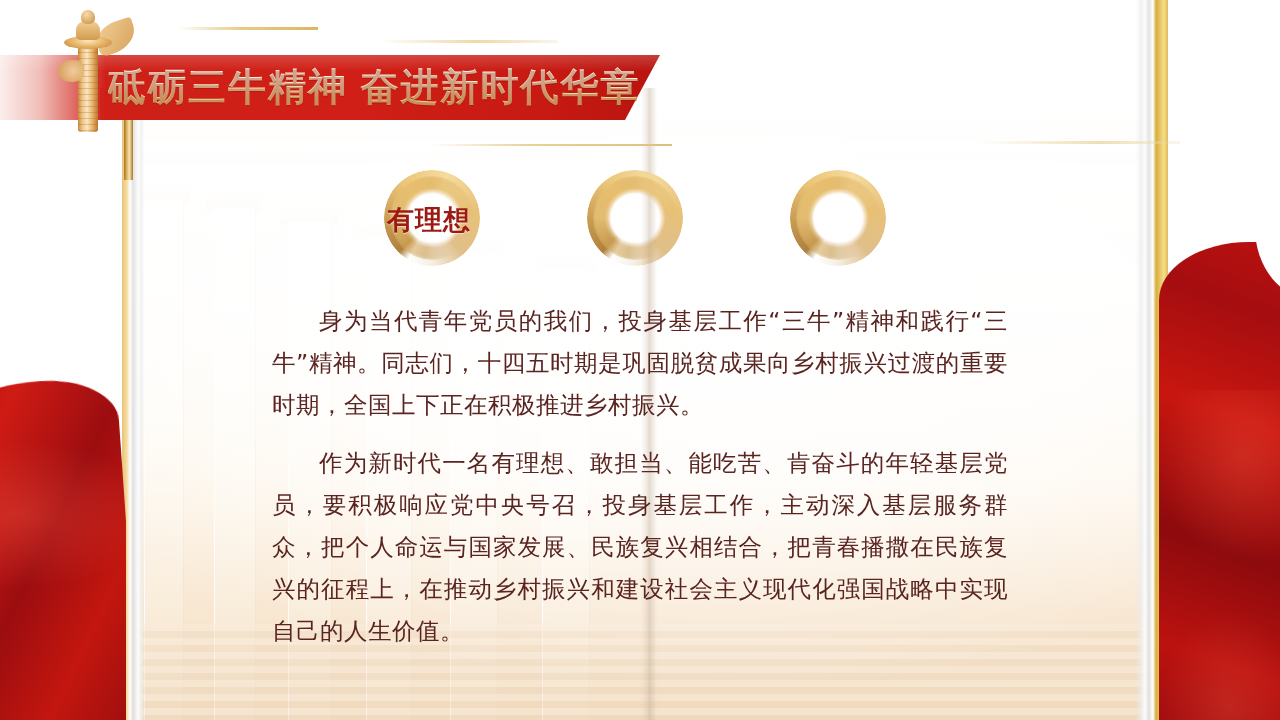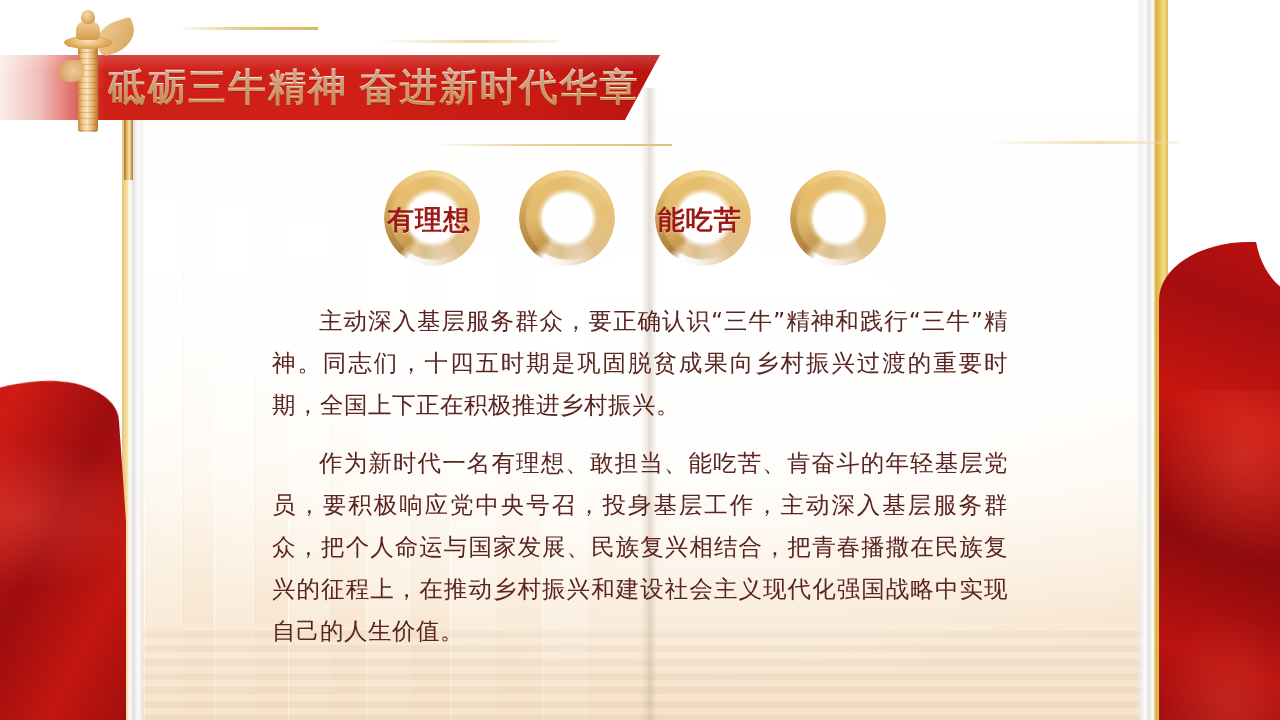--- a/index.html
+++ b/index.html
@@ -193,21 +193,21 @@
       #b91410 100%);
     clip-path:polygon(0 0, 660px 0, 625px 100%, 0 100%);
   }
   .banner-hl{
     position:absolute;left:0;top:0;right:0;height:16px;
     background:linear-gradient(180deg,rgba(255,255,255,.18),rgba(255,255,255,0));
   }
   .banner-title{
     position:absolute;left:108px;top:55px;width:540px;height:65px;
     display:flex;align-items:center;
-    font-family:Liberation Serif, serif;
+    font-family:Liberation Sans, sans-serif;
     font-weight:700;font-size:38px;letter-spacing:2px;
     background:linear-gradient(180deg,#fffdf4 0%,#fdf0cf 38%,#f6d898 62%,#e9bd63 100%);
     -webkit-background-clip:text;background-clip:text;color:transparent;
     text-shadow:0 1px 0 rgba(120,20,10,.35);
     white-space:nowrap;
   }
 
   
   .badges{
     position:absolute;left:372px;top:168px;width:520px;height:112px;
@@ -340,26 +340,21 @@
       <div class="enso2"></div>
       <div class="badge-label">有理想</div>
     </div>
     <div class="badge">
       <div class="enso"></div>
       <div class="enso2"></div>
     </div>
     <div class="badge">
       <div class="enso"></div>
       <div class="enso2"></div>
-      <div class="badge-label">能吃苦</div>
     </div>
-    <div class="badge">
-      <div class="enso"></div>
-      <div class="enso2"></div>
-    </div>
   </div>
 
   <div class="copy">
-    <p>主动深入基层服务群众，要正确认识“三牛”精神和践行“三牛”精神。同志们，十四五时期是巩固脱贫成果向乡村振兴过渡的重要时期，全国上下正在积极推进乡村振兴。</p>
+    <p>身为当代青年党员的我们，投身基层工作“三牛”精神和践行“三牛”精神。同志们，十四五时期是巩固脱贫成果向乡村振兴过渡的重要时期，全国上下正在积极推进乡村振兴。</p>
     <p>作为新时代一名有理想、敢担当、能吃苦、肯奋斗的年轻基层党员，要积极响应党中央号召，投身基层工作，主动深入基层服务群众，把个人命运与国家发展、民族复兴相结合，把青春播撒在民族复兴的征程上，在推动乡村振兴和建设社会主义现代化强国战略中实现自己的人生价值。</p>
   </div>
 
 </div>
 
 </body></html>

